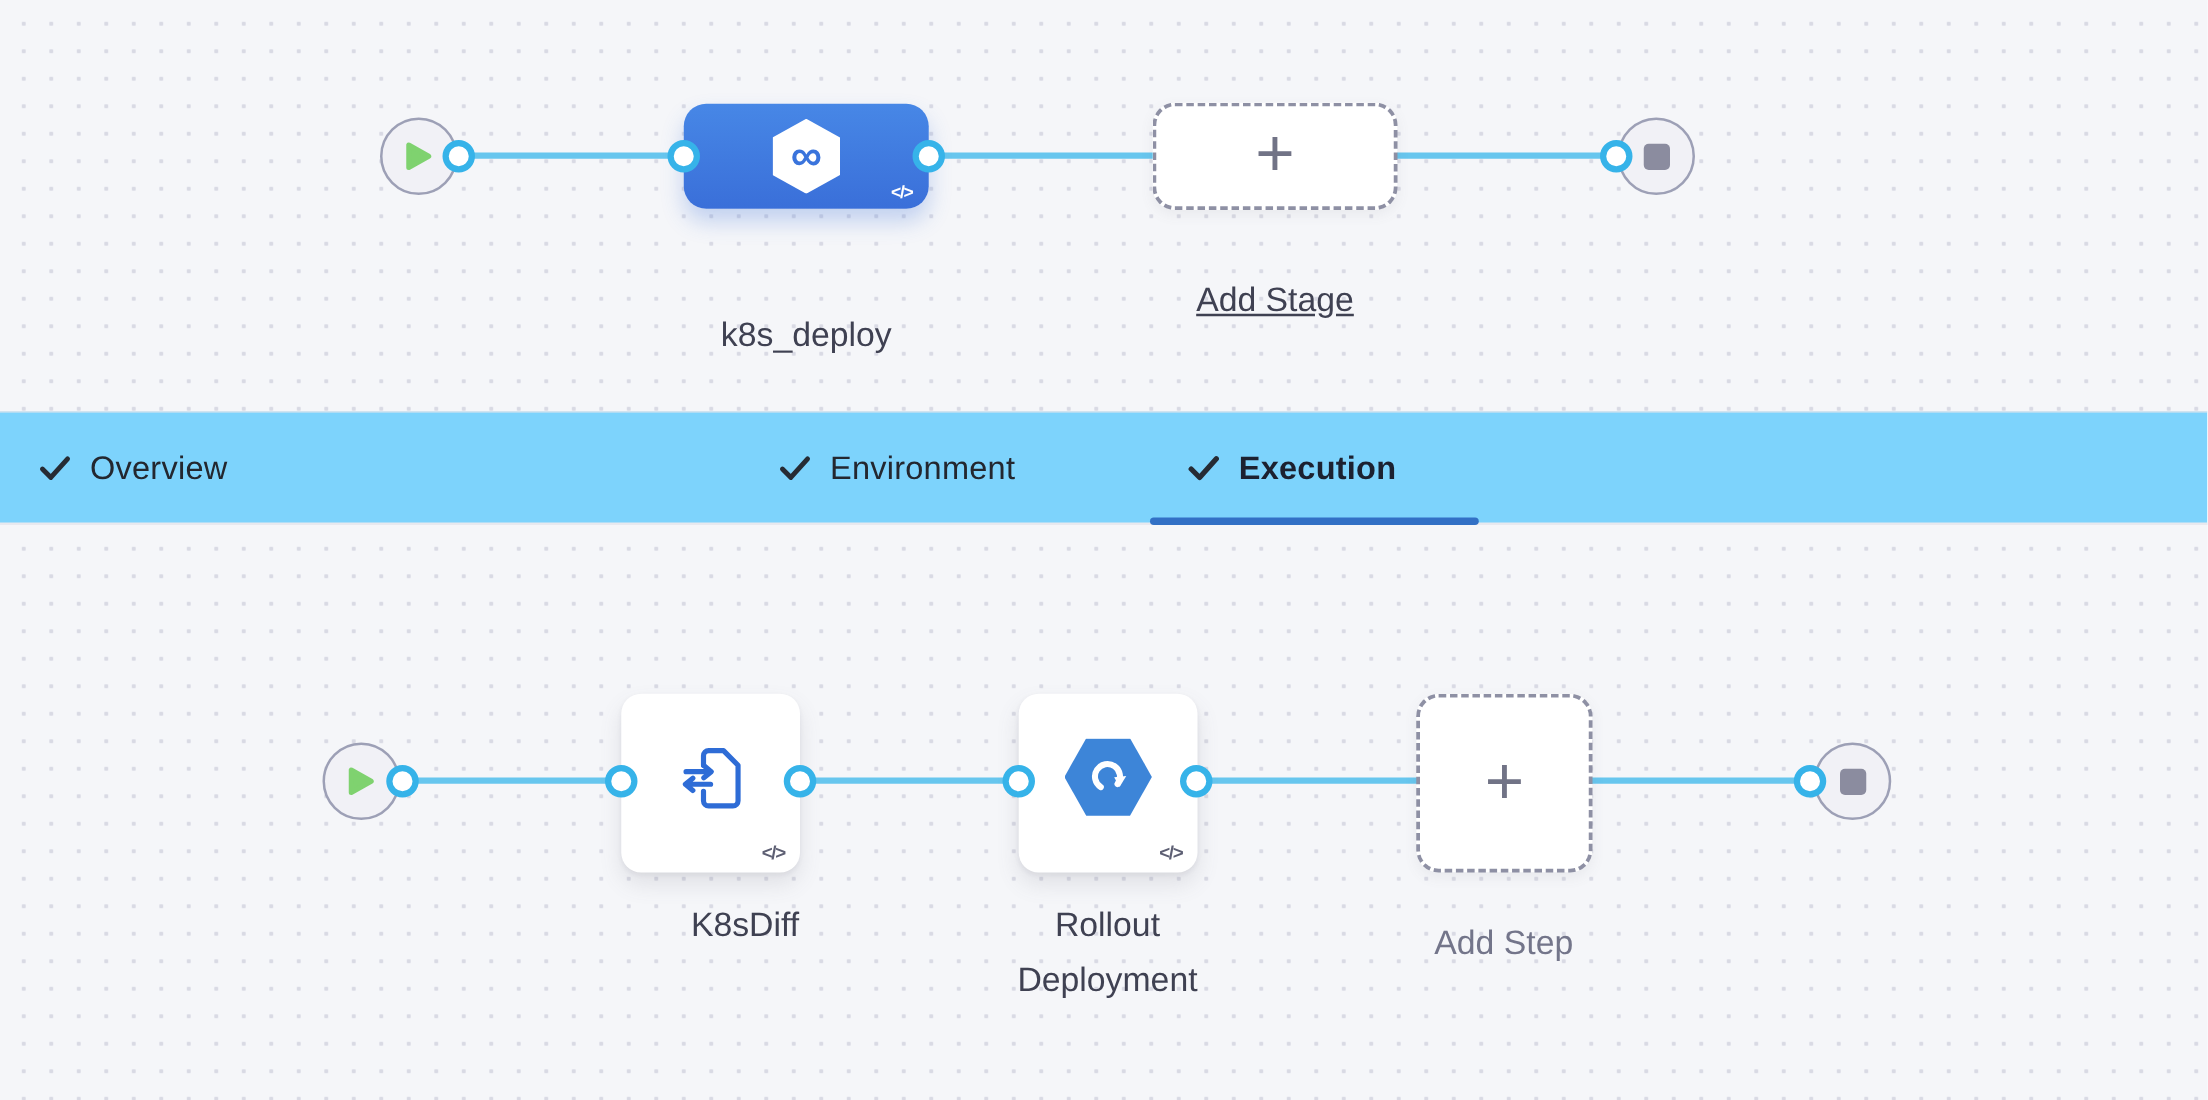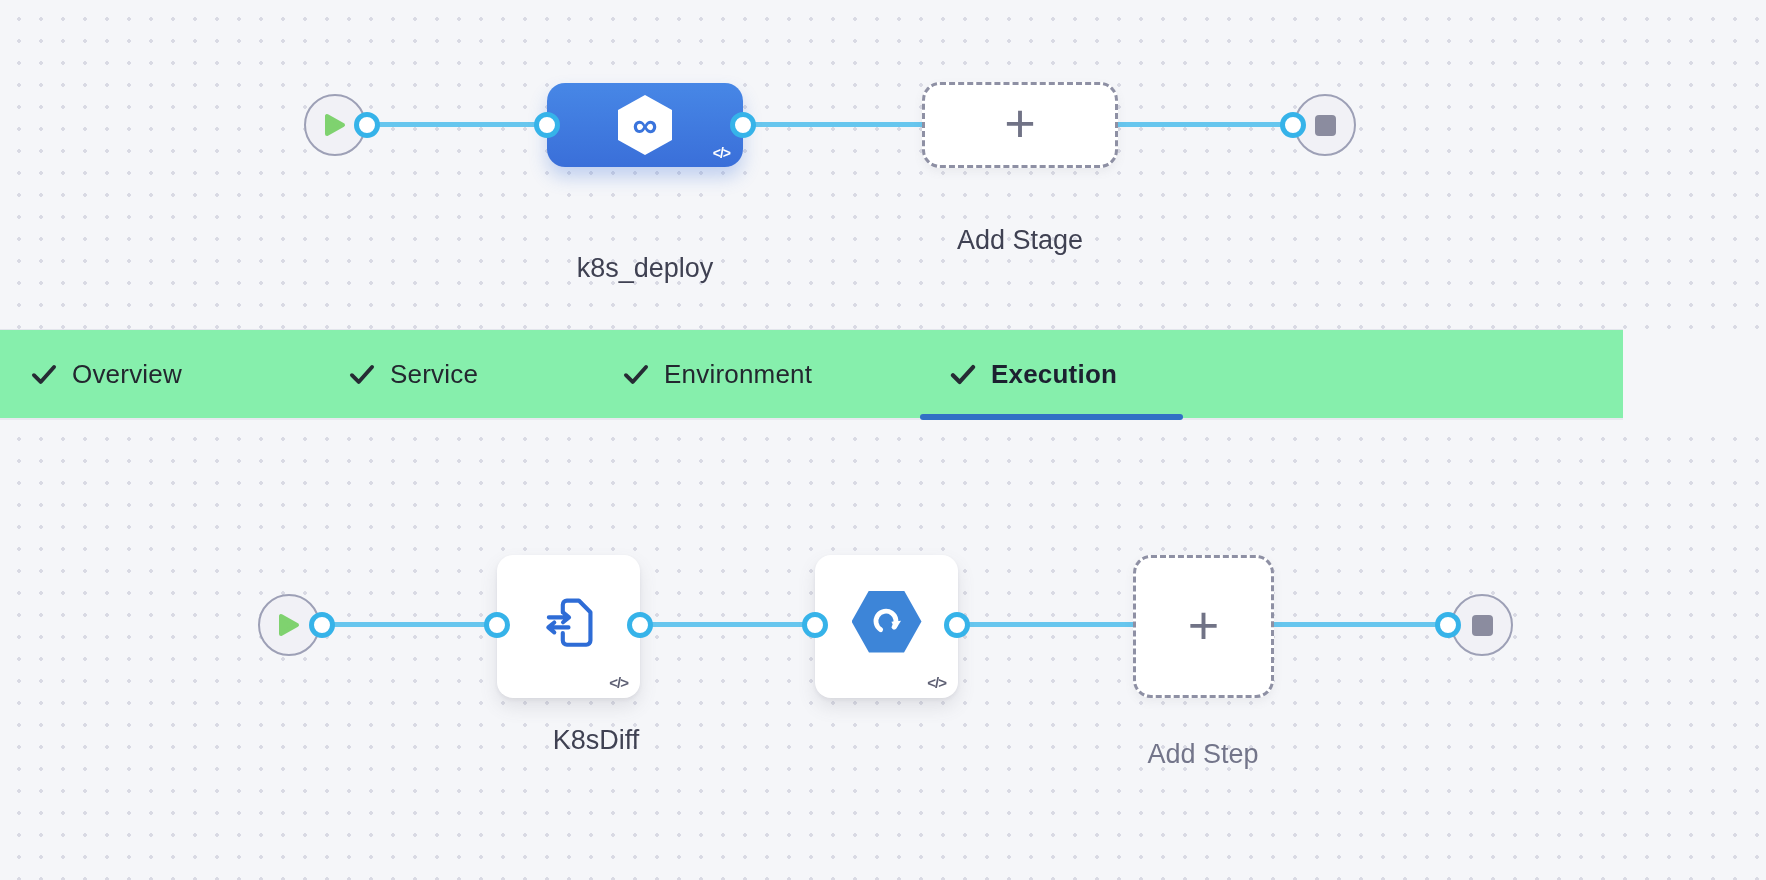--- a/index.html
+++ b/index.html
@@ -8,21 +8,21 @@
 
   
   .canvas{position:absolute;left:0;width:1766px;
     background-color:#f5f6f9;
     background-image:radial-gradient(circle,#d9dae4 1.6px,transparent 1.9px);
     background-size:22px 22px;background-position:8px 8px;}
   #canvas-top{top:0;height:329px;}
   #canvas-bottom{top:420px;height:460px;}
 
   
-  #tabbar{position:absolute;top:329px;left:0;width:1623px;height:88px;background:#86efac;
+  #tabbar{position:absolute;top:329px;left:0;width:1766px;height:88px;background:#7dd3fc;
     border-top:1px solid #e3e5ec;border-bottom:2px solid #e8e9ef;z-index:6;}
   .tab{position:absolute;top:0;height:100%;display:flex;align-items:center;gap:15px;cursor:pointer;}
   .tab .check{flex:0 0 auto;display:flex;}
   .tab .tab-label{font-size:26px;color:#23272f;letter-spacing:.2px;}
   .tab.active .tab-label{font-weight:700;color:#1c2130;}
   #tab-underline{position:absolute;left:920px;bottom:-2px;width:263px;height:6px;
     background:#3270c5;border-radius:4px;z-index:7;}
 
   
   .connector{position:absolute;height:5px;background:#67c6ee;border-radius:3px;z-index:1;}
@@ -91,42 +91,34 @@
     <div class="dashed-node" style="left:922px;top:82px;width:196px;height:86px;">
       <span class="plus">+</span>
     </div>
 
     <div class="port" style="left:1280px;top:112px;"></div>
     <div class="terminal" style="left:1294px;top:94px;">
       <div class="stop-square"></div>
     </div>
 
     <div class="node-label" style="left:645px;top:218px;margin-top:28px;">k8s_deploy</div>
-    <div class="node-label" style="left:1020px;top:218px;">Add Stage</div>
+    <div class="node-label" style="left:1020px;top:218px;text-decoration:underline;">Add Stage</div>
   </div>
 
   <div id="tabbar">
 
     <div class="tab" style="left:31px;">
       <span class="check">
         <svg width="26" height="23" viewBox="0 0 18 16">
             <path d="M2 8.5 L6.7 13.2 L16 2.8" fill="none" stroke="#262b34" stroke-width="2.7" stroke-linecap="round" stroke-linejoin="round"></path>
           </svg>
       </span>
       <span class="tab-label">Overview</span>
     </div>
 
-    <div class="tab" style="left:349px;">
-      <span class="check">
-        <svg width="26" height="23" viewBox="0 0 18 16">
-            <path d="M2 8.5 L6.7 13.2 L16 2.8" fill="none" stroke="#262b34" stroke-width="2.7" stroke-linecap="round" stroke-linejoin="round"></path>
-          </svg>
-      </span>
-      <span class="tab-label">Service</span>
-    </div>
 
     <div class="tab" style="left:623px;gap:15px;">
       <span class="check">
         <svg width="26" height="23" viewBox="0 0 18 16">
             <path d="M2 8.5 L6.7 13.2 L16 2.8" fill="none" stroke="#262b34" stroke-width="2.7" stroke-linecap="round" stroke-linejoin="round"></path>
           </svg>
       </span>
       <span class="tab-label">Environment</span>
     </div>
 
@@ -180,16 +172,17 @@
     <div class="dashed-node" style="left:1133px;top:135px;width:141px;height:143px;">
       <span class="plus">+</span>
     </div>
 
     <div class="port" style="left:1435px;top:192px;"></div>
     <div class="terminal" style="left:1451px;top:174px;">
       <div class="stop-square"></div>
     </div>
 
     <div class="node-label" style="left:596px;top:298px;">K8sDiff</div>
+    <div class="node-label wrap" style="left:886px;top:298px;">Rollout Deployment</div>
     <div class="node-label muted" style="left:1203px;top:312px;">Add Step</div>
   </div>
 
 </div>
 
 </body></html>

